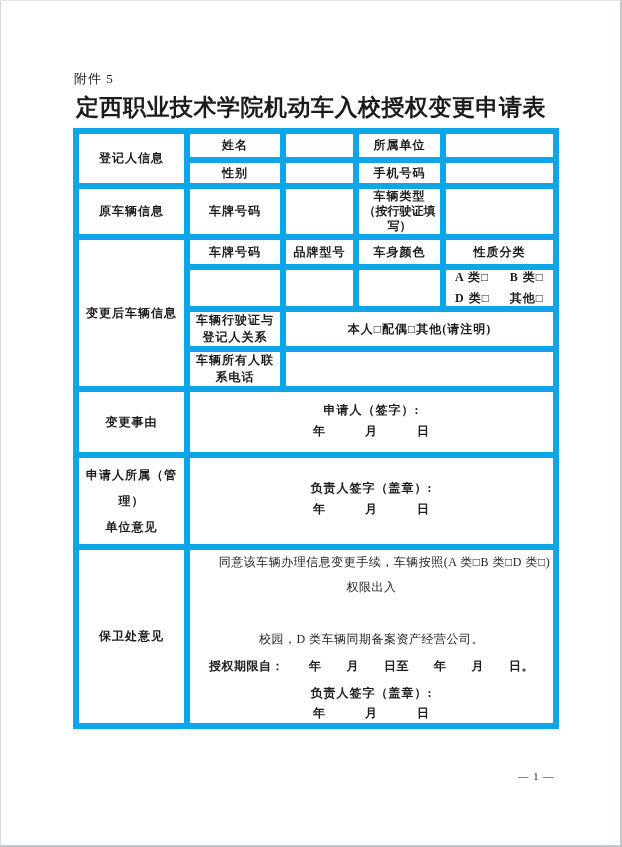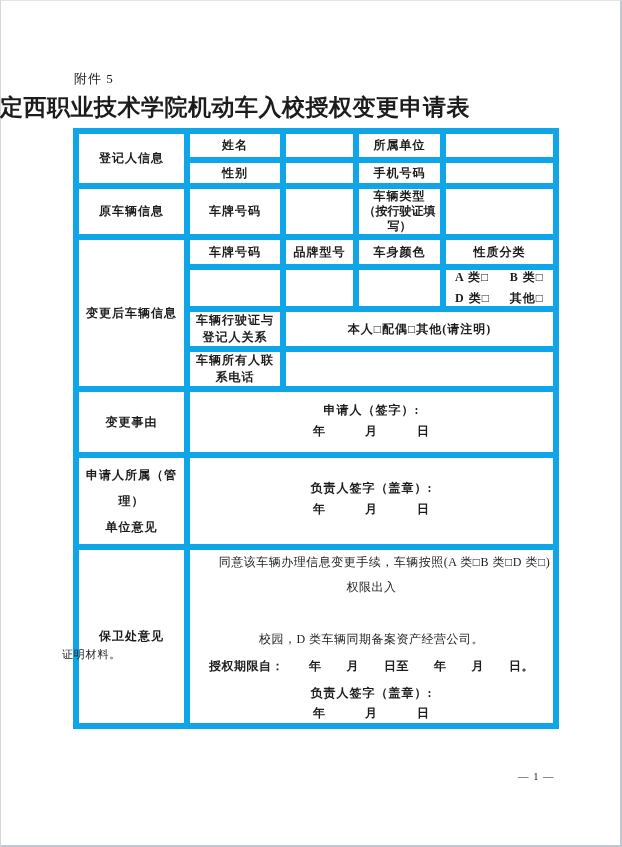--- a/index.html
+++ b/index.html
@@ -18,21 +18,21 @@
     border-right:2px solid #c3c8ce;
     border-bottom:2px solid #c3c8ce;
     pointer-events:none;
   }
   .attachment{
     position:absolute;left:74px;top:70px;
     font-size:13px;letter-spacing:1px;
   }
   .doc-title{
     position:absolute;left:0;top:92px;width:622px;
-    font-size:23px;font-weight:bold;
+    text-align:center;font-size:23px;font-weight:bold;
     letter-spacing:0.5px;
   }
   table.form{
     position:absolute;left:73px;top:128px;
     width:480px;border-collapse:collapse;table-layout:fixed;
   }
   table.form td{
     border:6px solid #0ea5e9;
     font-size:12px;font-weight:bold;
     text-align:center;vertical-align:middle;
@@ -176,16 +176,15 @@
       <div class="stmt2">校园，D 类车辆同期备案资产经营公司。</div>
       <div class="period">授权期限自：　　年　　月　　日至　　年　　月　　日。</div>
       <div class="sec-sign">负责人签字（盖章）:</div>
       <div class="sec-date">年　　　月　　　日</div>
     </td>
   </tr>
 </tbody>
   </table>
 
 <div class="notes">
-  <div class="n3">证明材料。</div>
 </div>
 
 <div class="page-number">— 1 —</div>
 
 </body></html>

